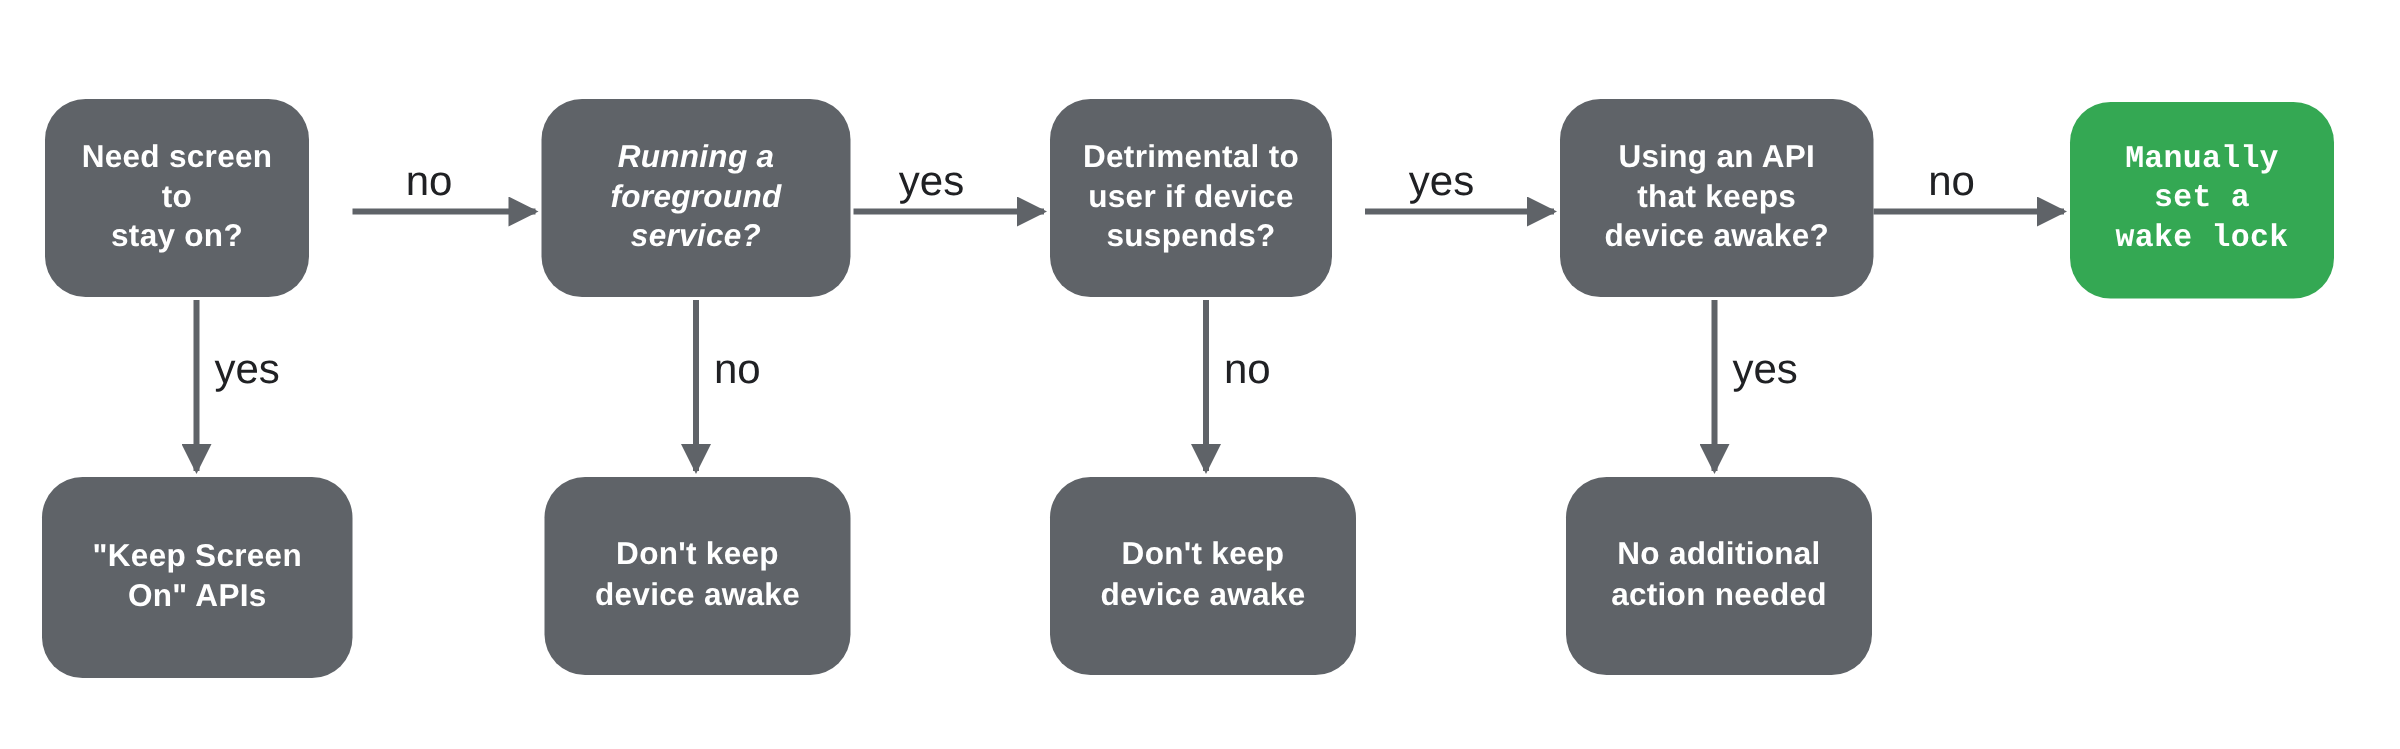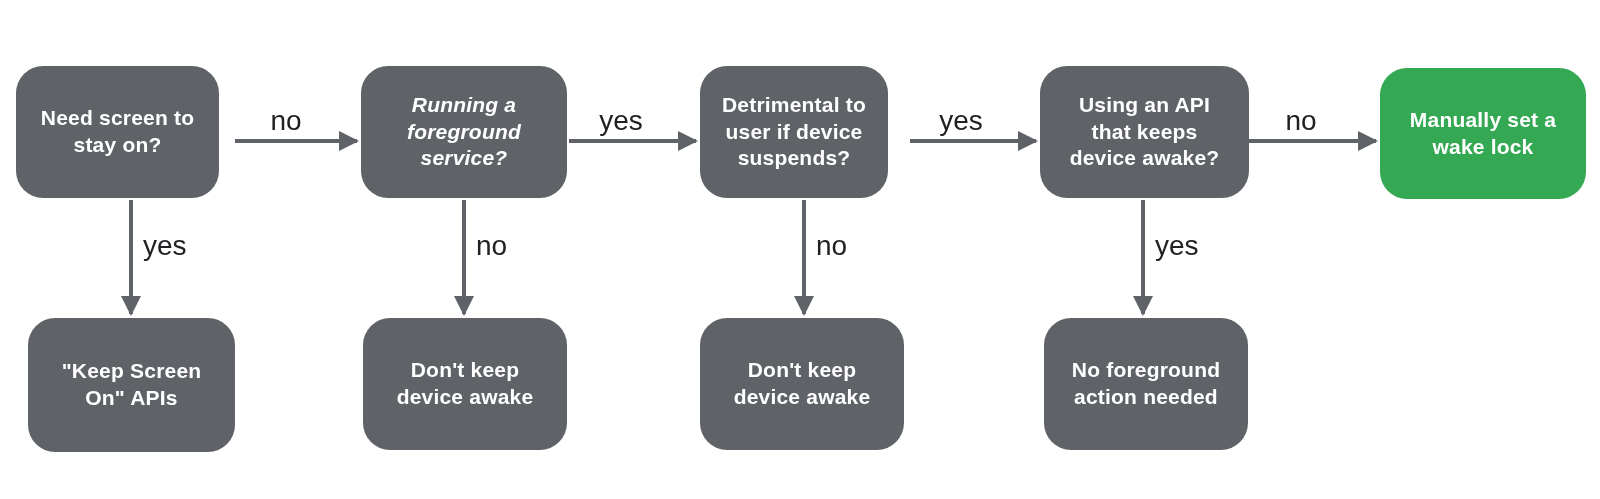--- a/index.html
+++ b/index.html
@@ -67,58 +67,58 @@
     <line x1="569" y1="141" x2="696" y2="141" stroke="#5f6368" stroke-width="4" marker-end="url(#ah)"></line>
     <line x1="910" y1="141" x2="1036" y2="141" stroke="#5f6368" stroke-width="4" marker-end="url(#ah)"></line>
     <line x1="1249" y1="141" x2="1376" y2="141" stroke="#5f6368" stroke-width="4" marker-end="url(#ah)"></line>
 
     <line x1="131" y1="200" x2="131" y2="314" stroke="#5f6368" stroke-width="4" marker-end="url(#ah)"></line>
     <line x1="464" y1="200" x2="464" y2="314" stroke="#5f6368" stroke-width="4" marker-end="url(#ah)"></line>
     <line x1="804" y1="200" x2="804" y2="314" stroke="#5f6368" stroke-width="4" marker-end="url(#ah)"></line>
     <line x1="1143" y1="200" x2="1143" y2="314" stroke="#5f6368" stroke-width="4" marker-end="url(#ah)"></line>
   </svg>
 
-  <div class="node gray" style="left:16px;   top:66px;  width:203px; height:132px;">
+  <div class="node gray" style="left:30px;   top:66px;  width:176px; height:132px;">
     <span class="node-text">Need screen to
 stay on?</span>
   </div>
   <div class="node gray" style="left:361px;  top:66px;  width:206px; height:132px;font-style:italic;">
     <span class="node-text">Running a
 foreground
 service?</span>
   </div>
   <div class="node gray" style="left:700px;  top:66px;  width:188px; height:132px;">
     <span class="node-text">Detrimental to
 user if device
 suspends?</span>
   </div>
   <div class="node gray" style="left:1040px; top:66px;  width:209px; height:132px;">
     <span class="node-text">Using an API
 that keeps
 device awake?</span>
   </div>
-  <div class="node green" style="left:1380px; top:68px; width:206px; height:131px;">
+  <div class="node green" style="left:1380px; top:68px; width:176px; height:131px;font-family:Liberation Mono, monospace;">
     <span class="node-text">Manually set a
 wake lock</span>
   </div>
 
   <div class="node gray" style="left:28px;   top:318px; width:207px; height:134px;">
     <span class="node-text">"Keep Screen
 On" APIs</span>
   </div>
   <div class="node gray" style="left:363px;  top:318px; width:204px; height:132px;">
     <span class="node-text">Don't keep
 device awake</span>
   </div>
   <div class="node gray" style="left:700px;  top:318px; width:204px; height:132px;">
     <span class="node-text">Don't keep
 device awake</span>
   </div>
   <div class="node gray" style="left:1044px; top:318px; width:204px; height:132px;">
-    <span class="node-text">No foreground
+    <span class="node-text">No additional
 action needed</span>
   </div>
 
   <div class="edge-label h" style="left:286px;  top:121px;">no</div>
   <div class="edge-label h" style="left:621px;  top:121px;">yes</div>
   <div class="edge-label h" style="left:961px;  top:121px;">yes</div>
   <div class="edge-label h" style="left:1301px; top:121px;">no</div>
 
   <div class="edge-label v" style="left:143px;  top:232px;">yes</div>
   <div class="edge-label v" style="left:476px;  top:232px;">no</div>

